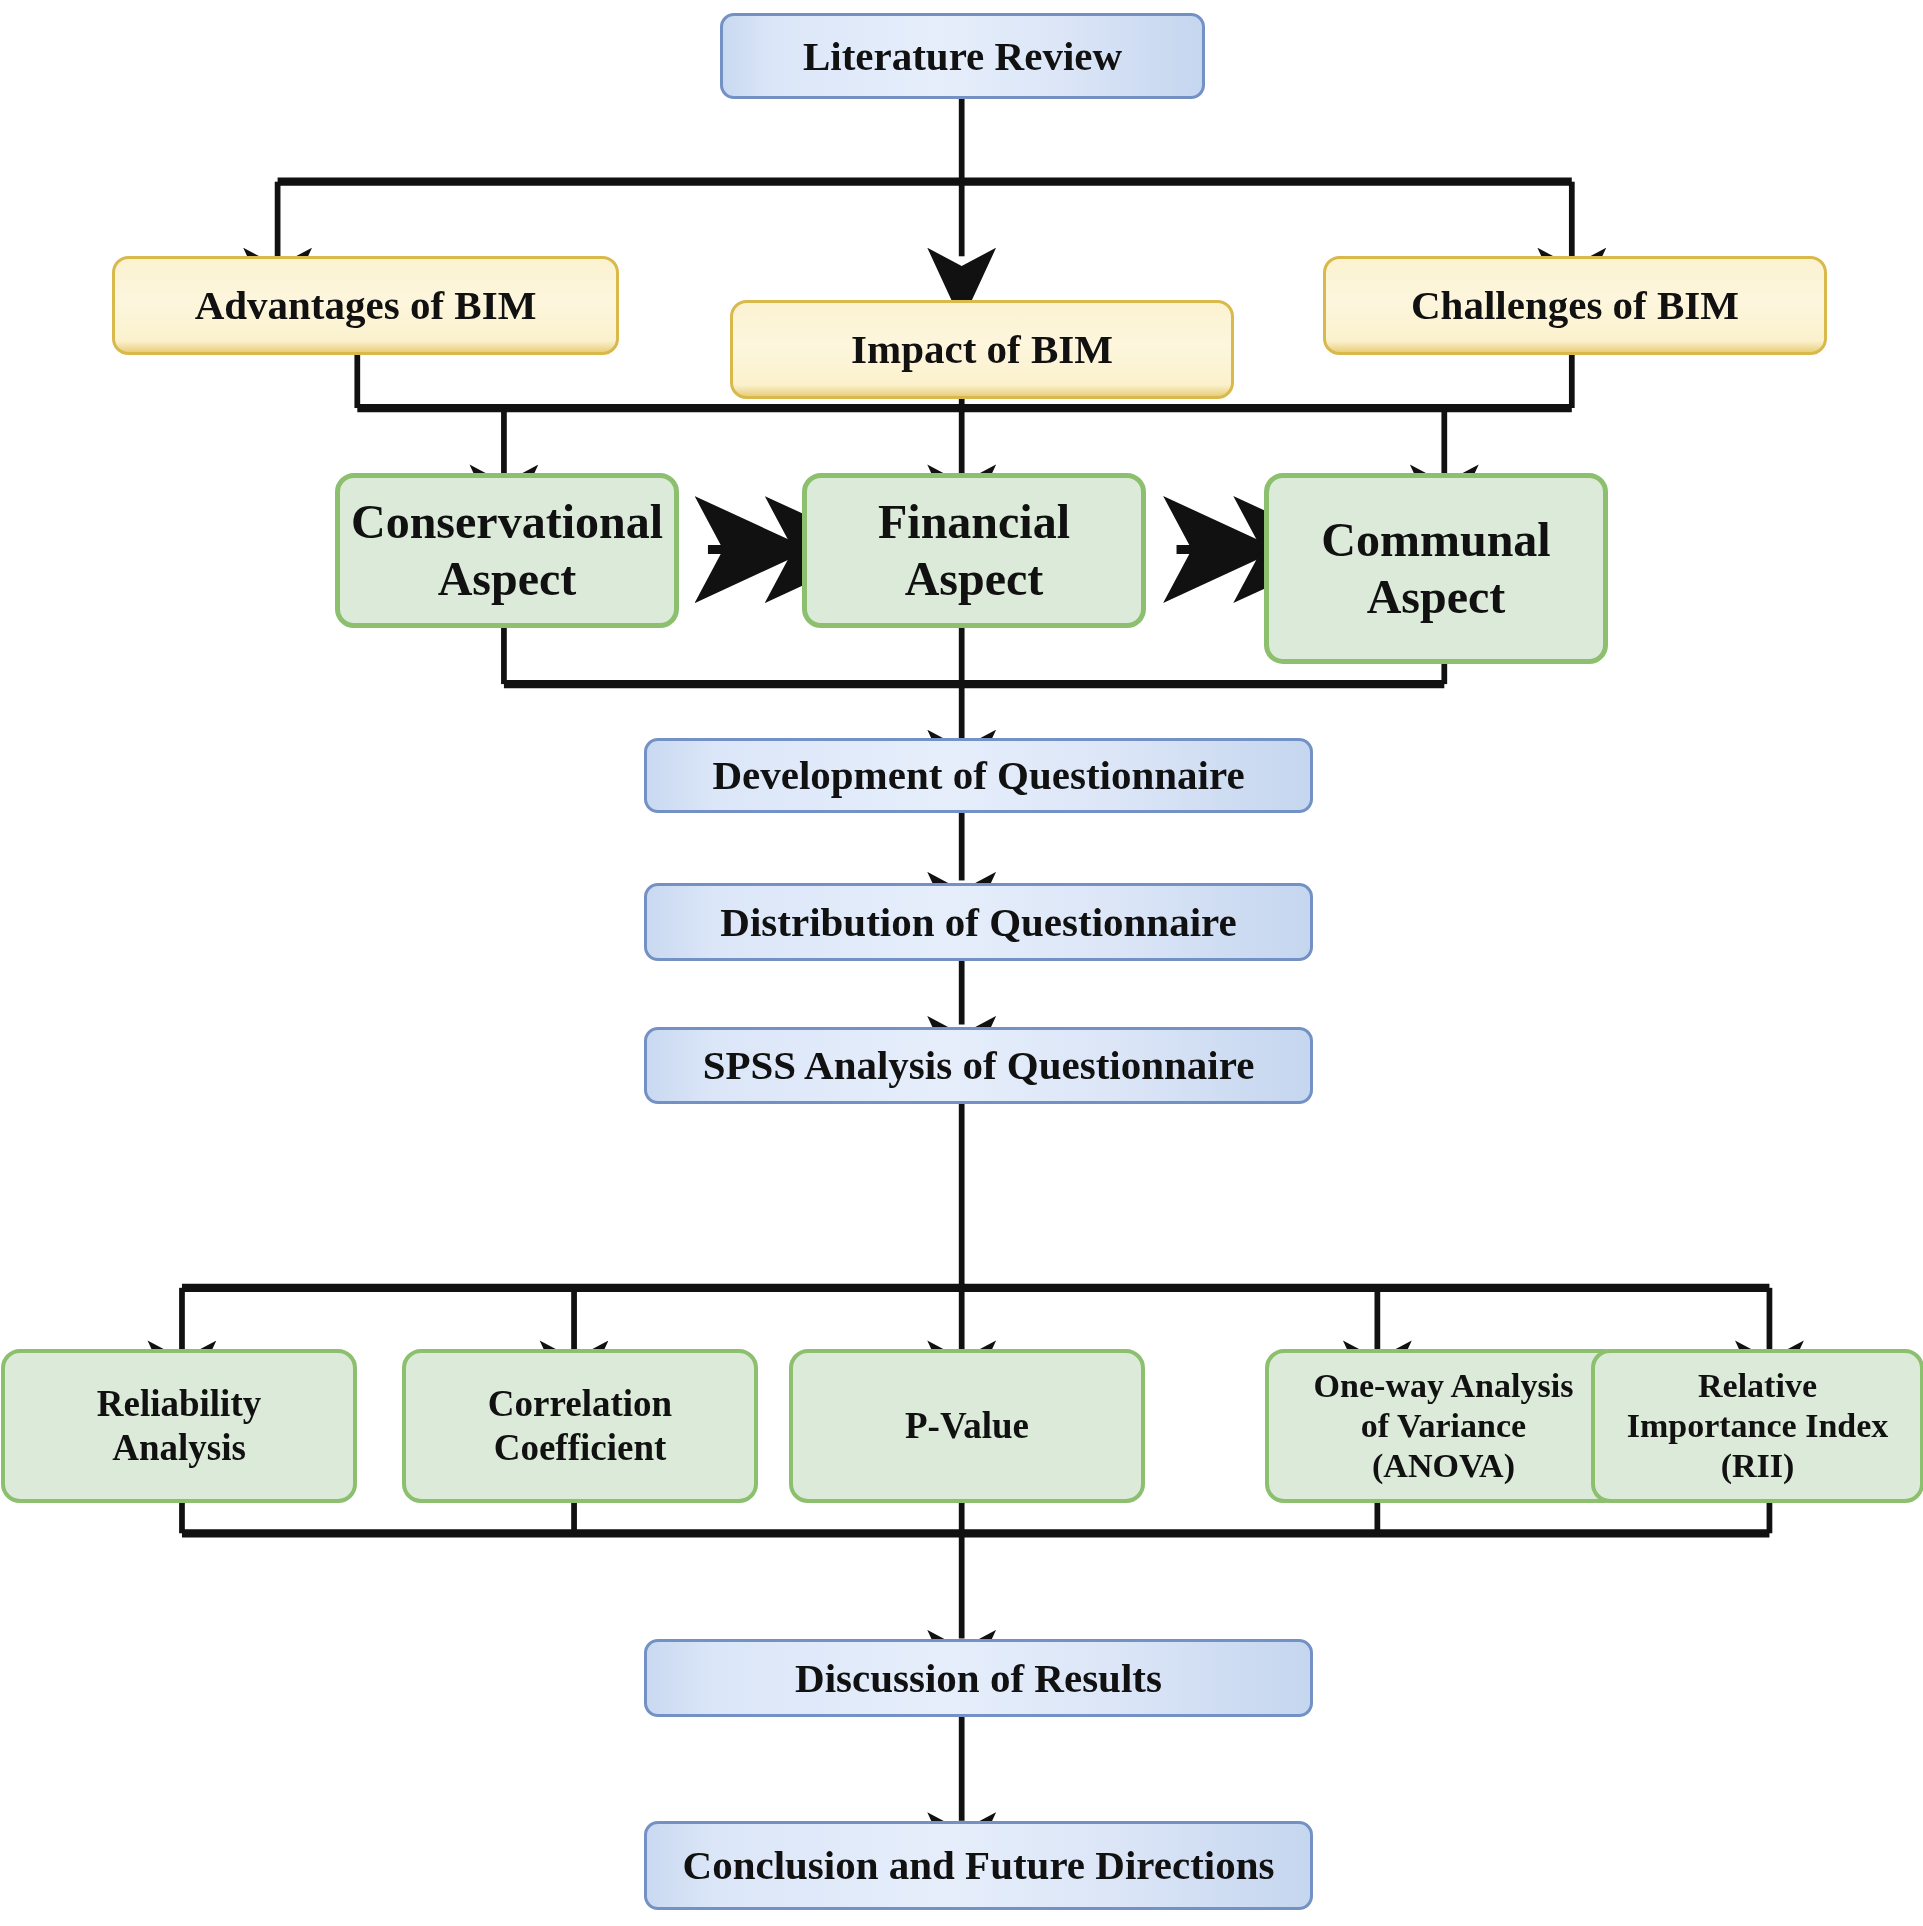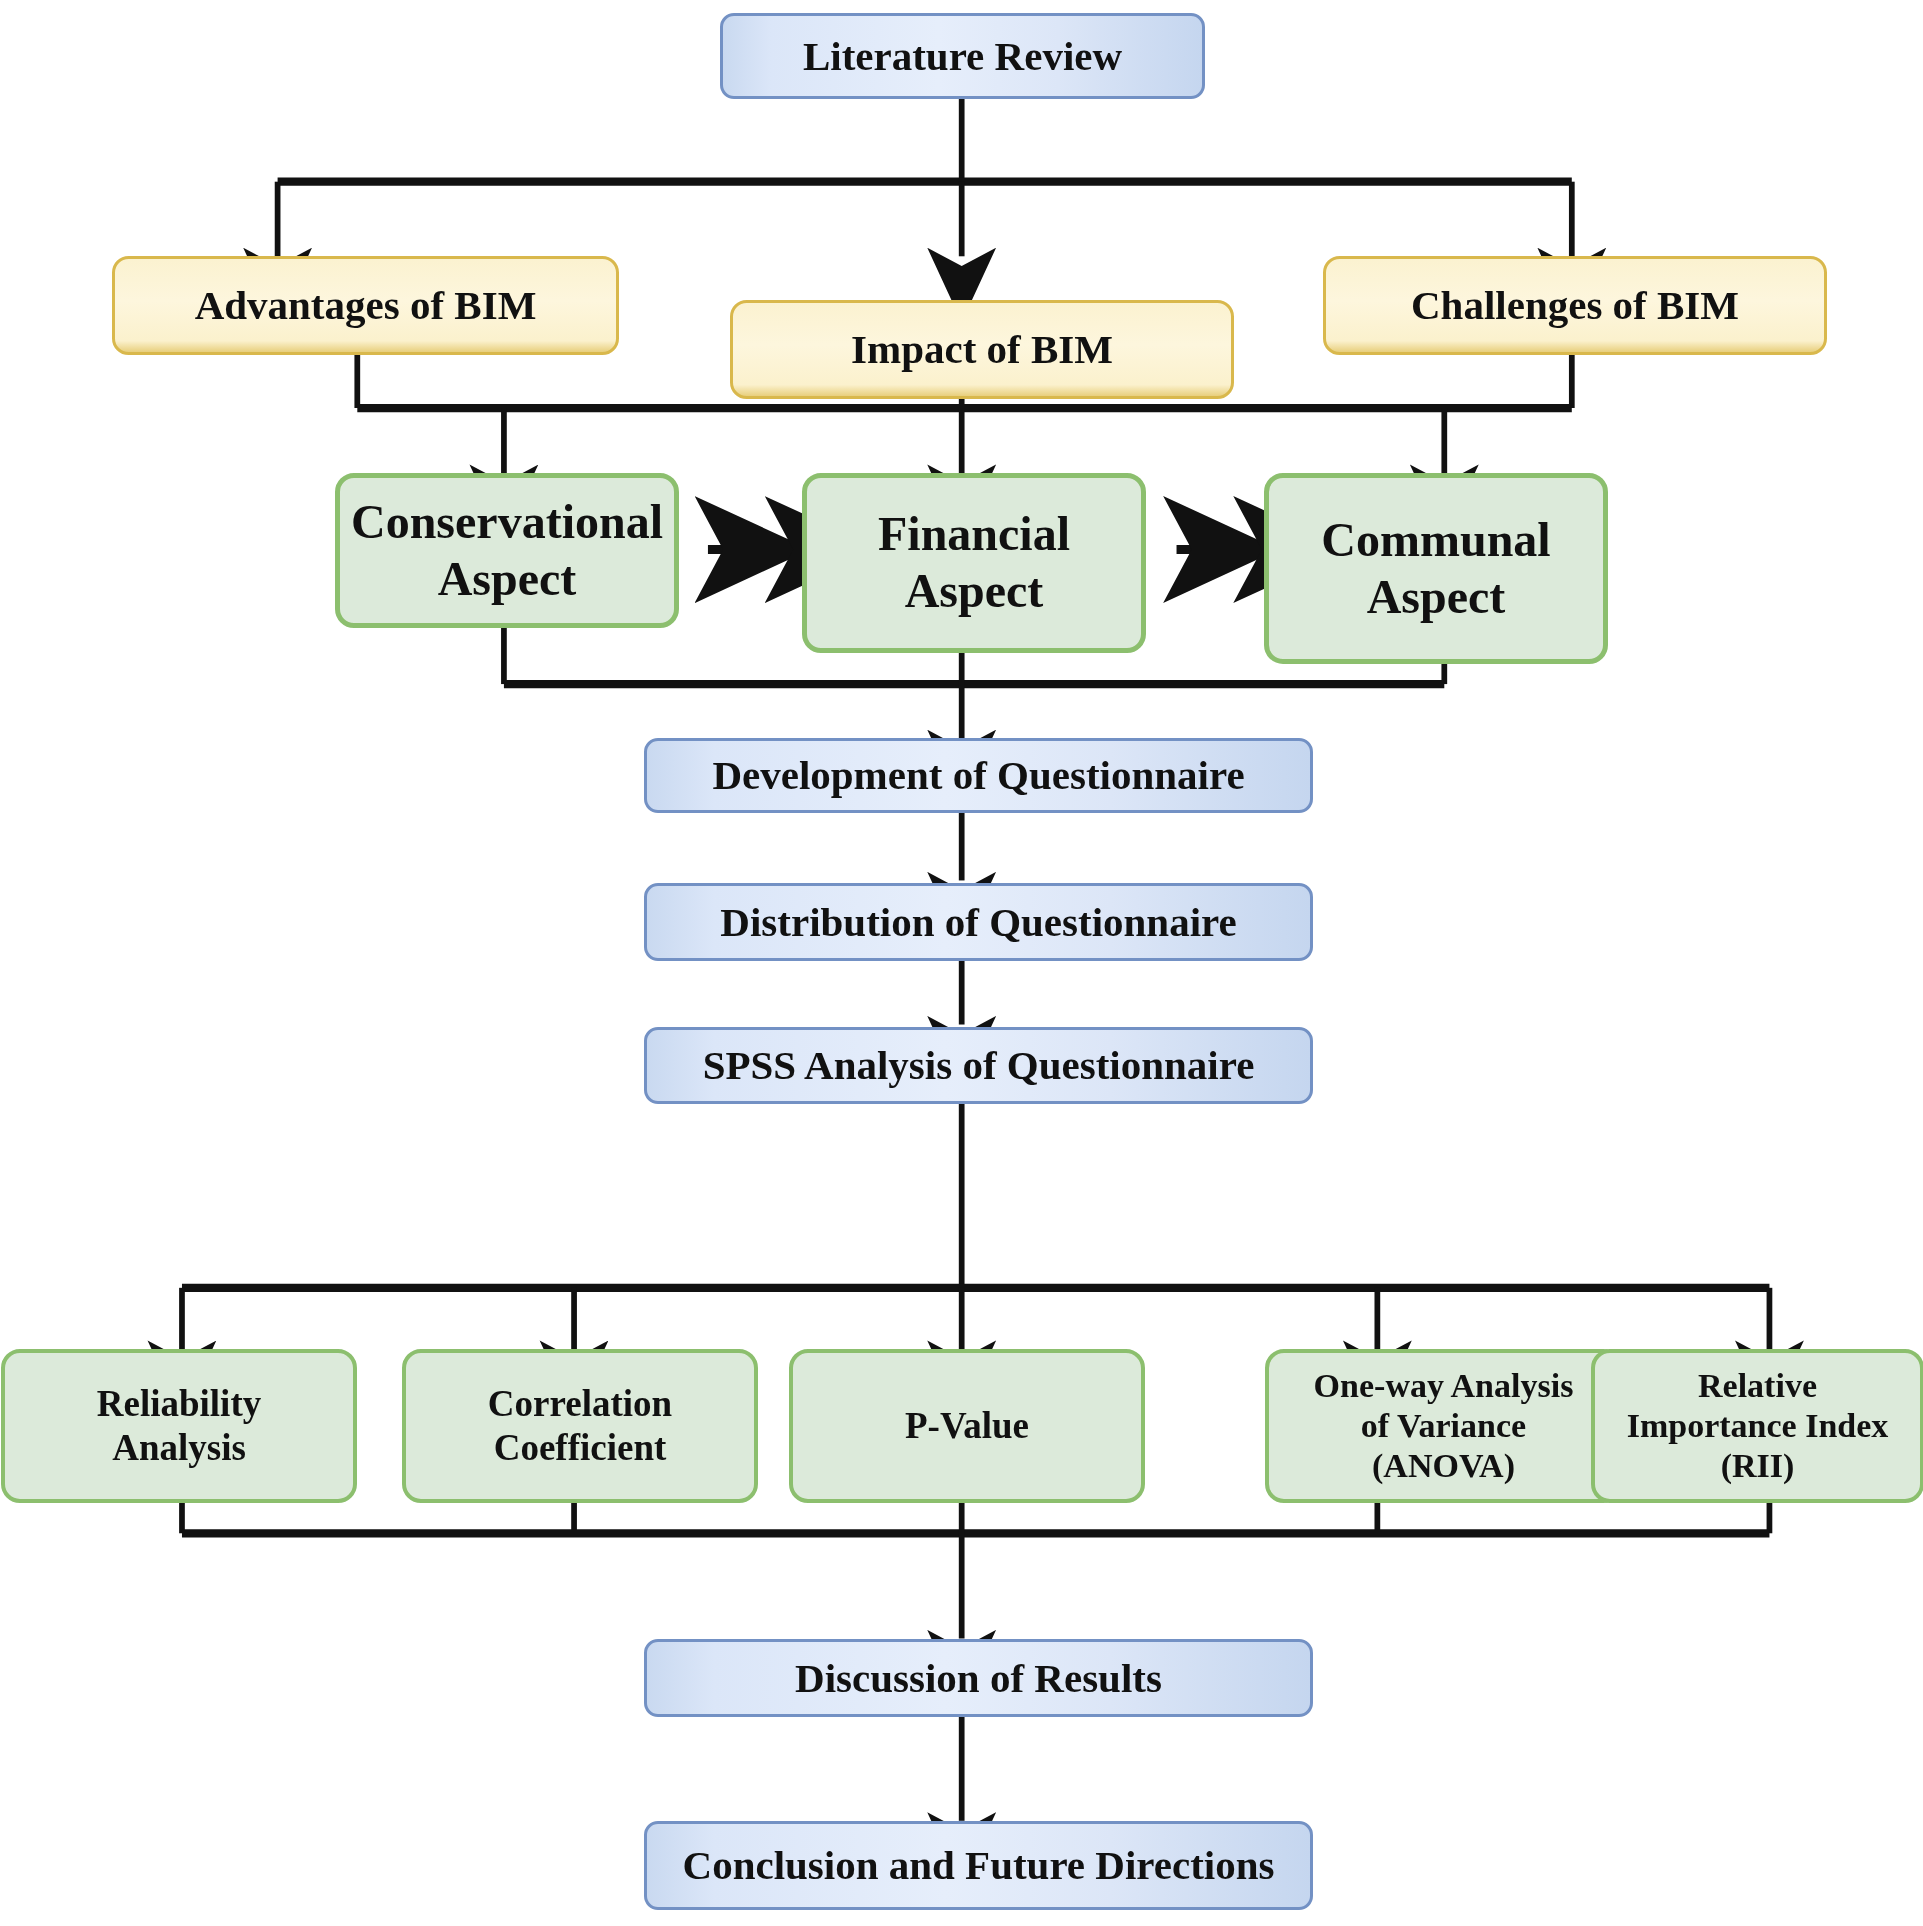--- a/index.html
+++ b/index.html
@@ -137,21 +137,21 @@
     <span class="label">Challenges of  BIM</span>
   </div>
 
   <div class="node green" style="left:335px; top:473px; width:344px; height:155px;">
     <span class="label">
       <span>Conservational</span><br>
       <span>Aspect</span>
     </span>
   </div>
 
-  <div class="node green" style="left:802px; top:473px; width:344px; height:180px;">
+  <div class="node green" style="left:802px; top:473px; width:344px; height:155px;">
     <span class="label">
       <span>Financial</span><br>
       <span>Aspect</span>
     </span>
   </div>
 
   <div class="node green" style="left:1264px; top:473px; width:344px; height:191px;">
     <span class="label">
       <span>Communal</span><br>
       <span>Aspect</span>

